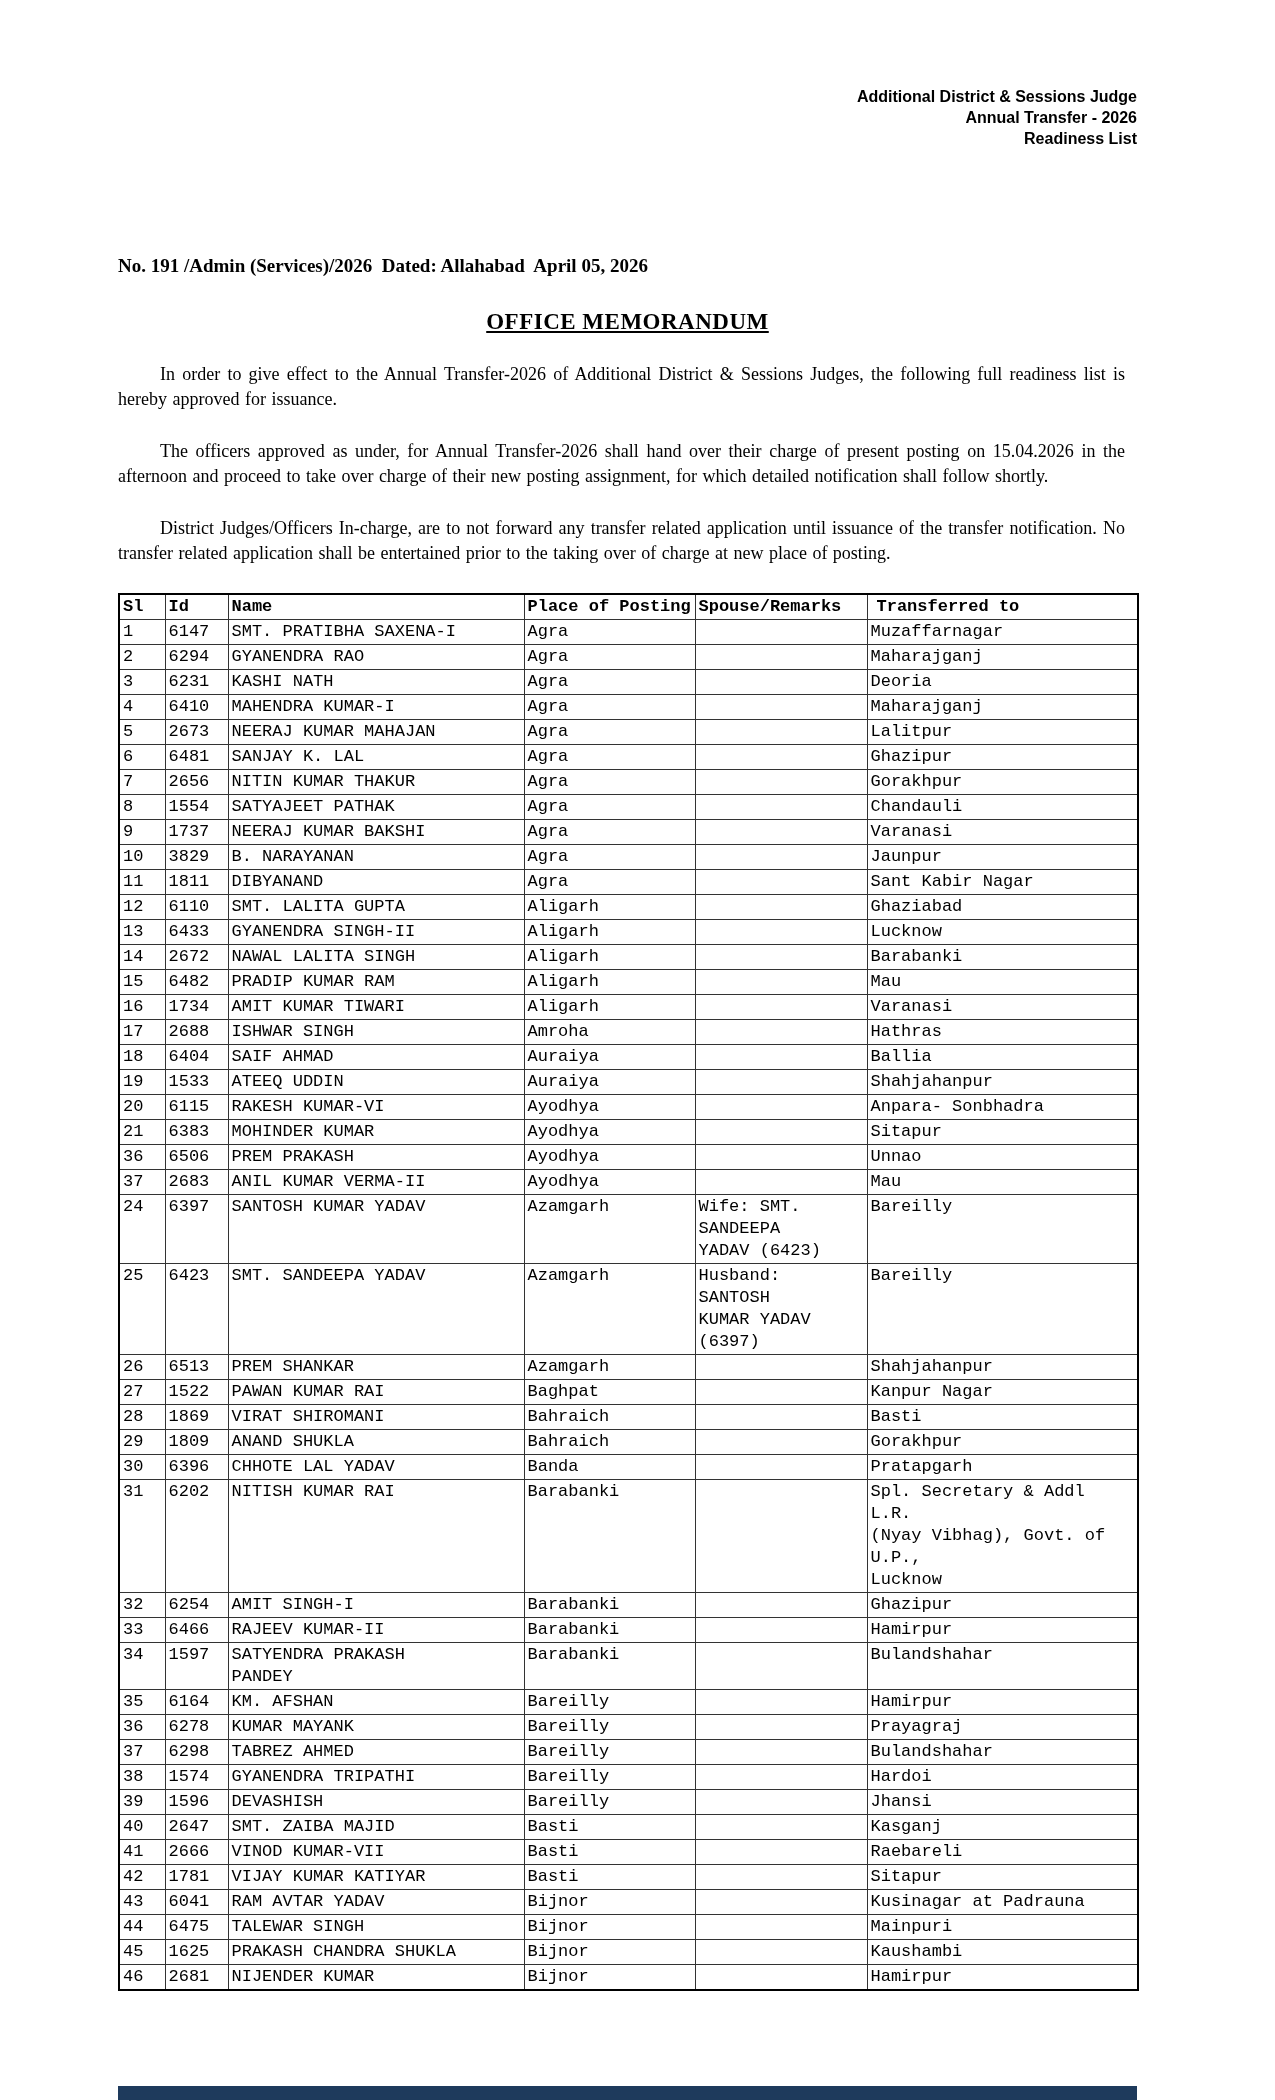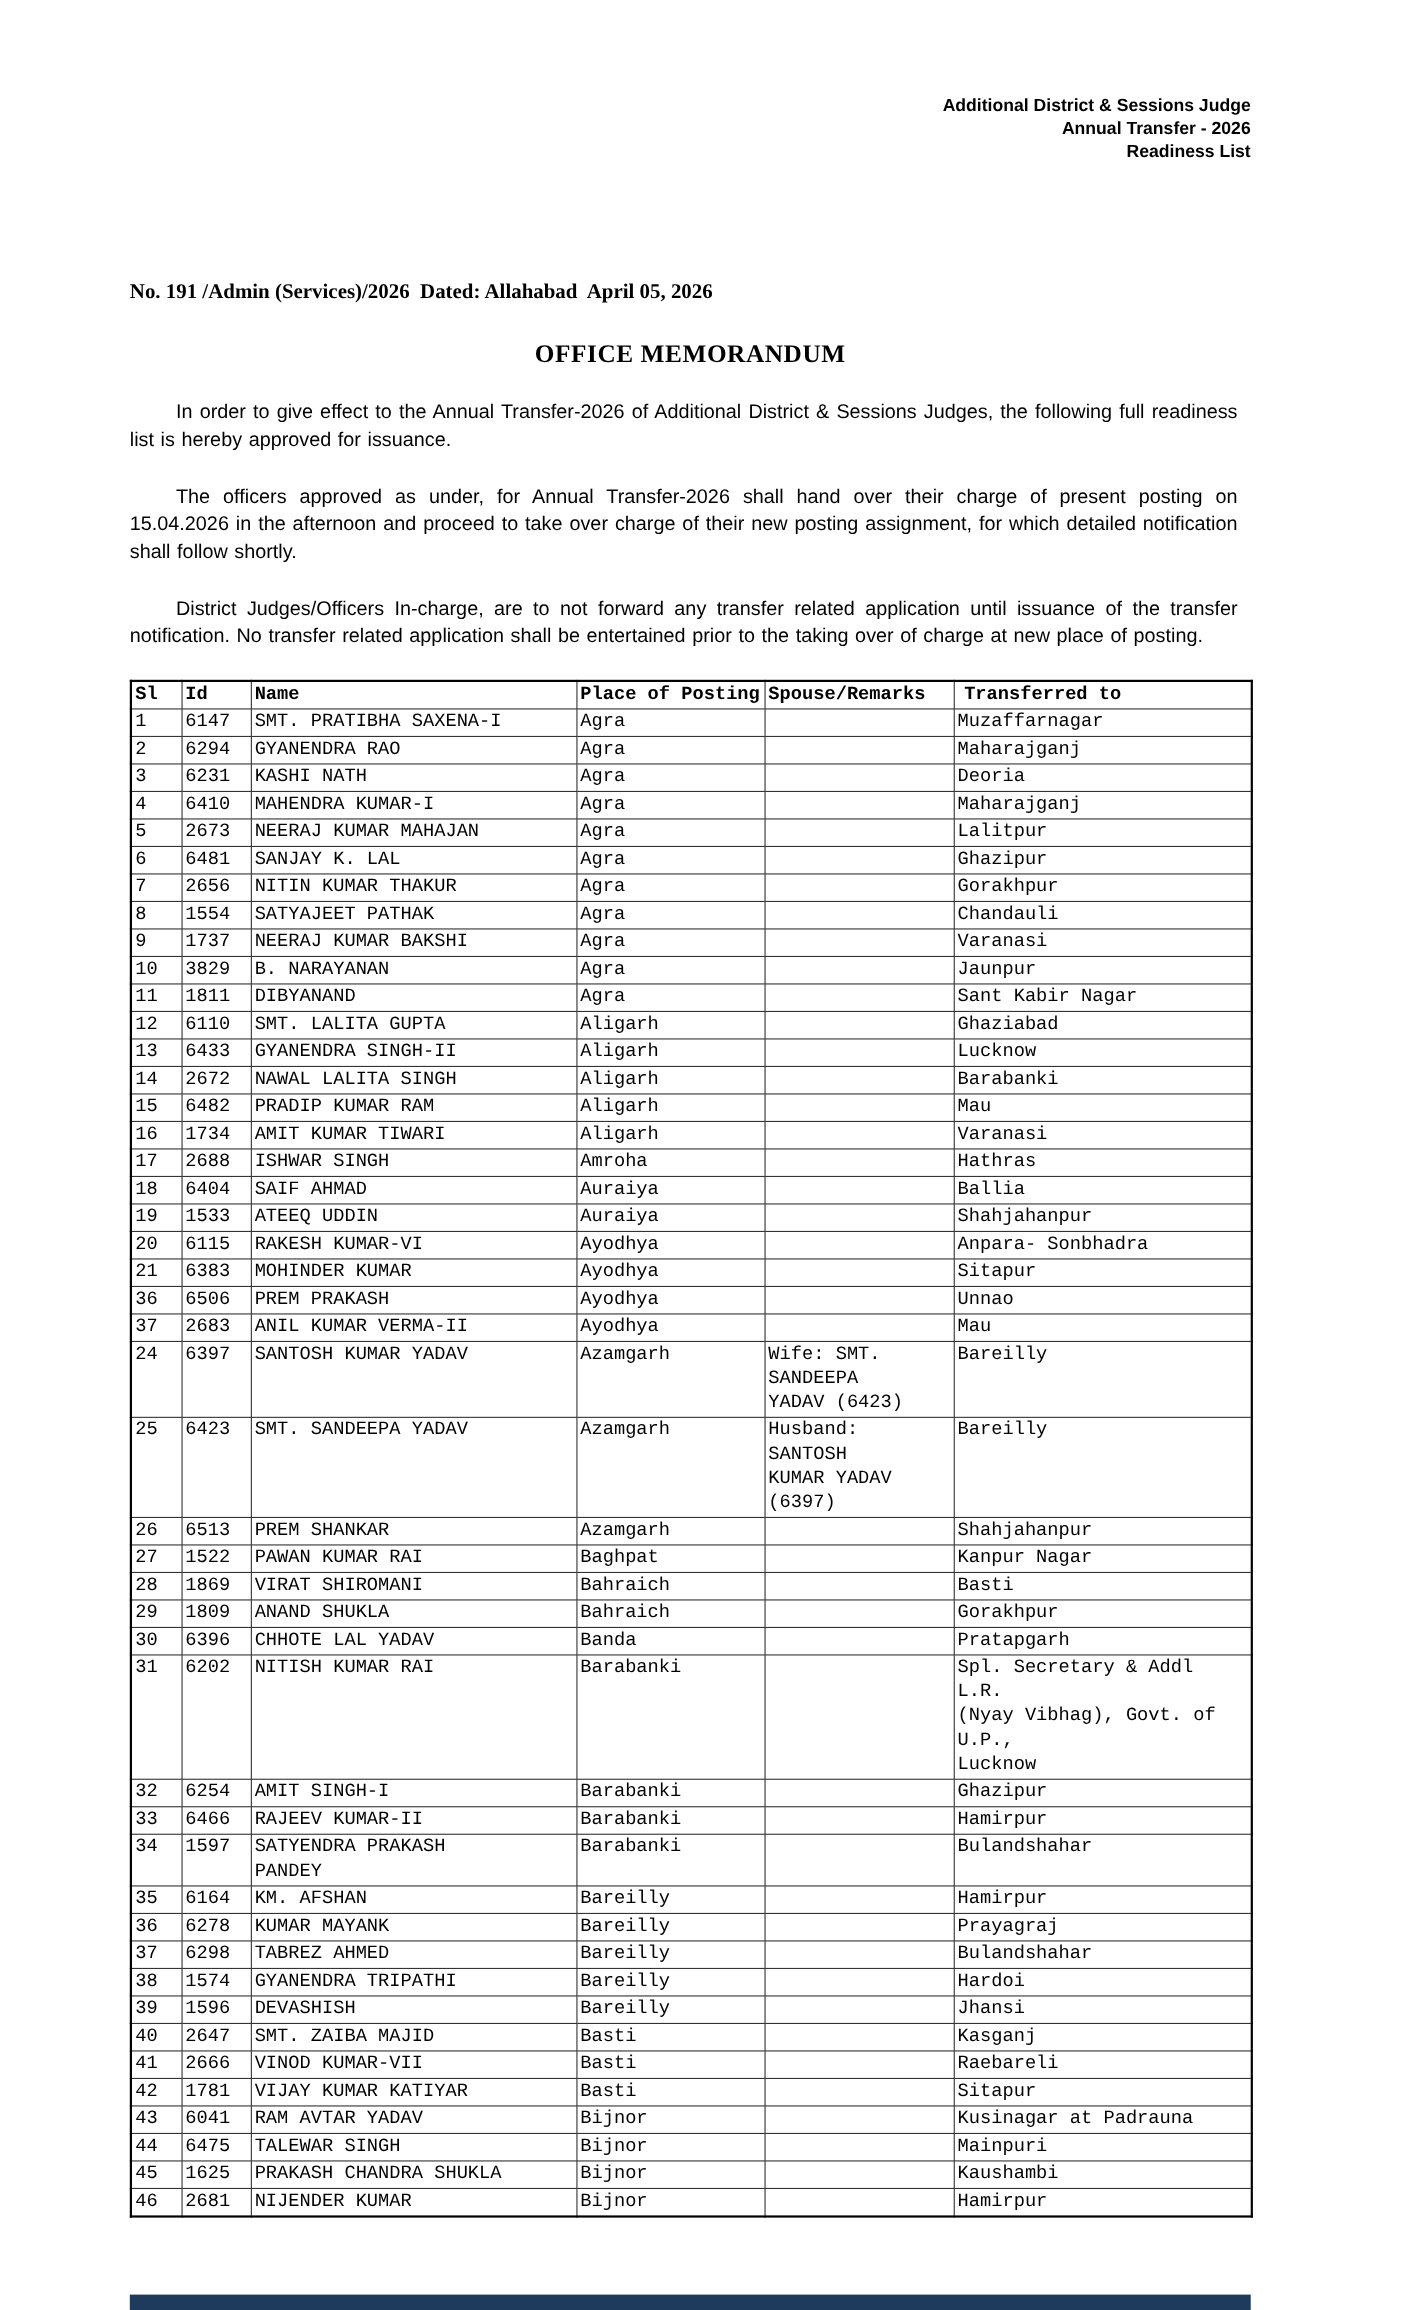--- a/index.html
+++ b/index.html
@@ -29,25 +29,26 @@
     font-weight: bold;
     font-size: 19px;
     white-space: pre;
   }
   .memo-title {
     margin-top: 32px;
     text-align: center;
     font-family: "Liberation Serif", serif;
     font-weight: bold;
     font-size: 23px;
+    text-decoration: underline;
     letter-spacing: 0.5px;
   }
   p.body-para {
     margin: 27px 12px 0 0;
-    font-family: Liberation Sans, sans-serif;
+    font-family: Liberation Serif, serif;
     font-size: 18px;
     line-height: 25px;
     text-align: justify;
     text-indent: 42px;
     word-spacing: 1px;
   }
   table.transfer-table {
     margin-top: 27px;
     width: 1019px;
     table-layout: fixed;

